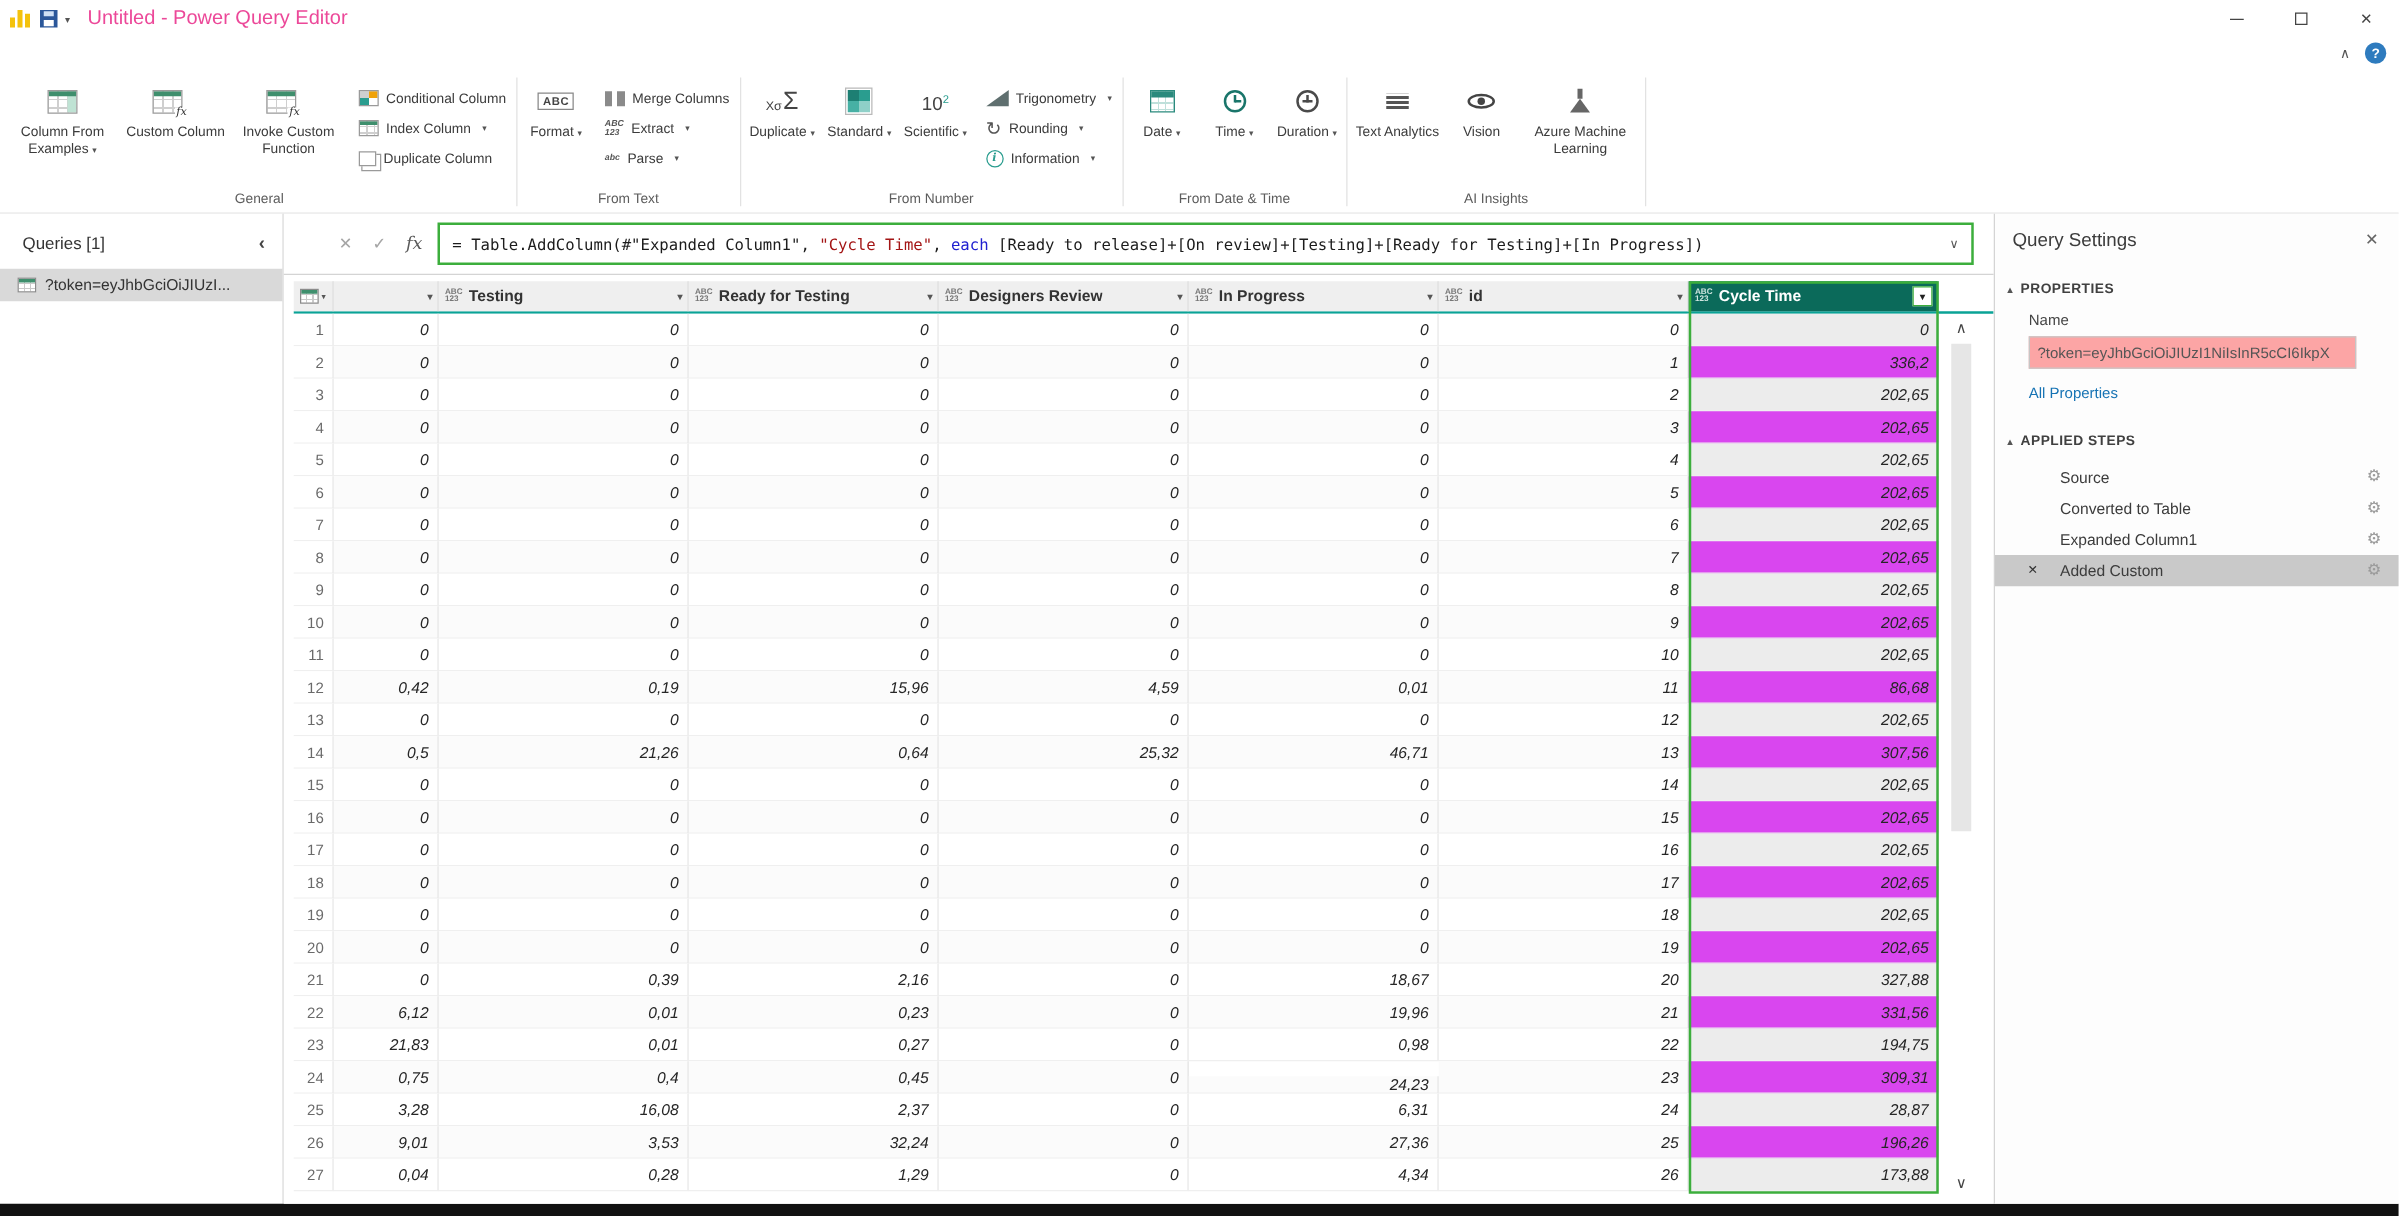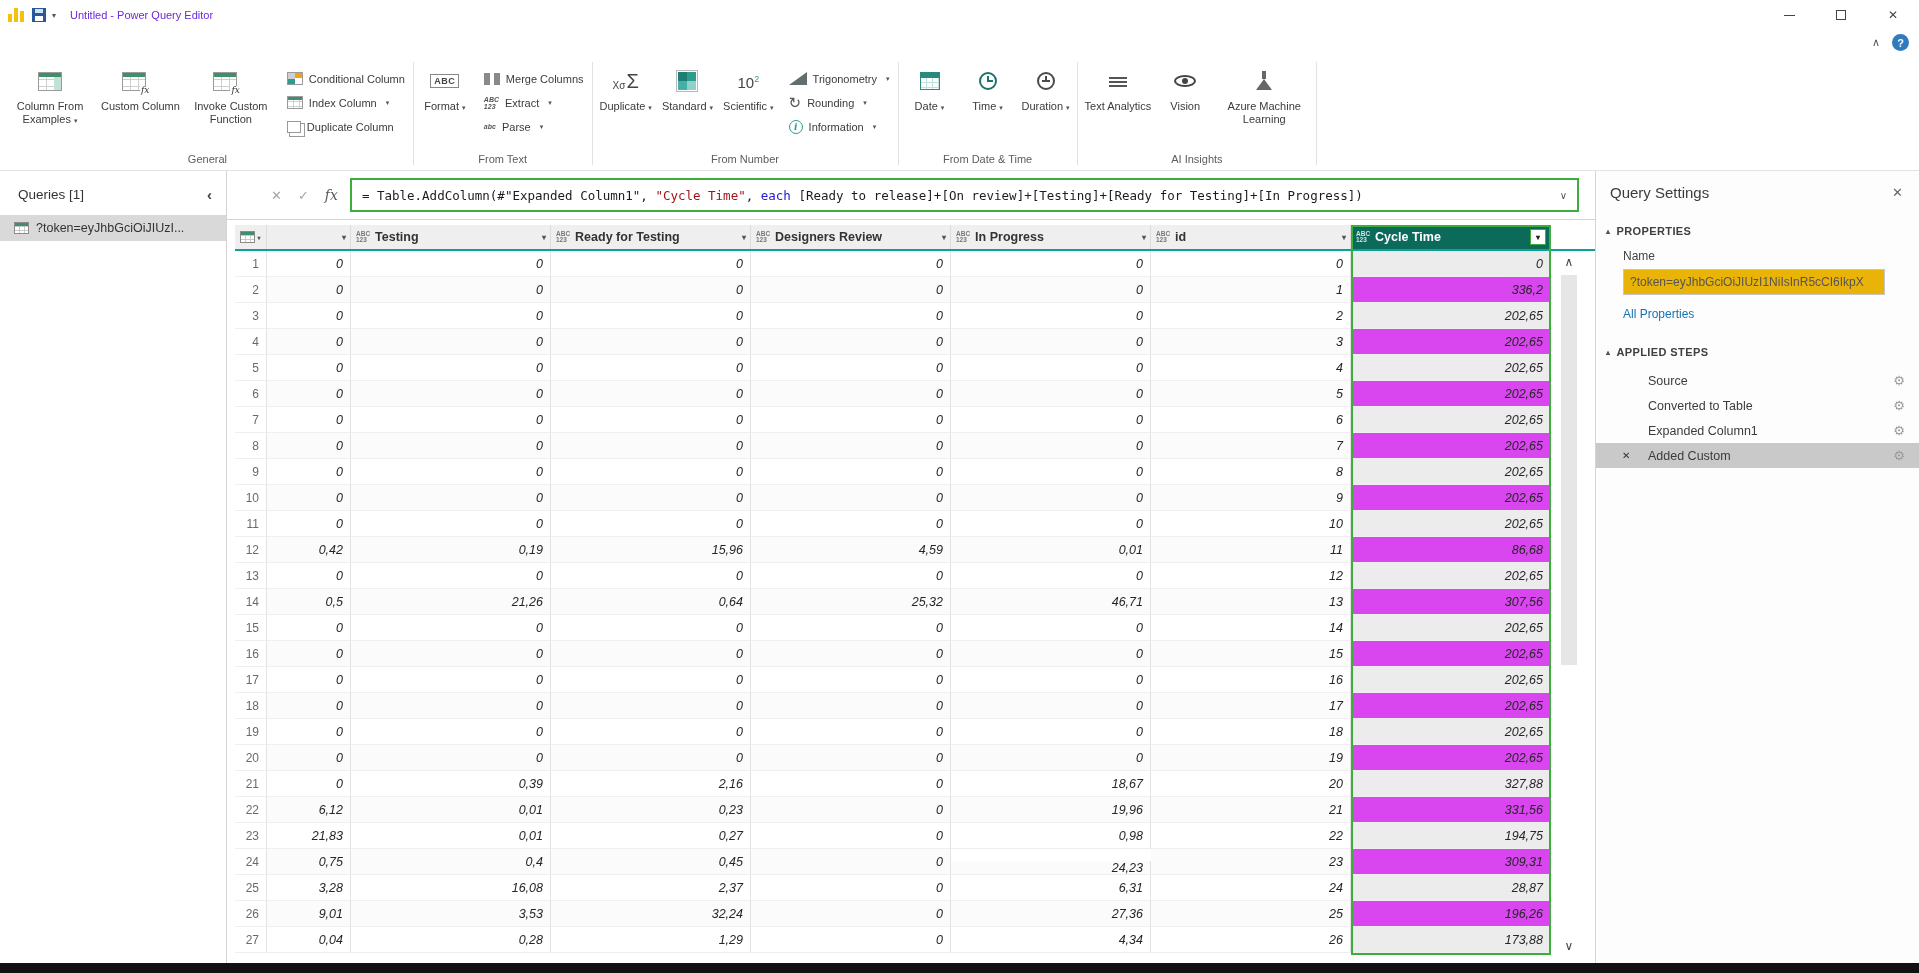--- a/index.html
+++ b/index.html
@@ -10,21 +10,21 @@
 .titlebar{height:30px;display:flex;align-items:center;padding-left:8px;position:relative;background:#fff}
 .pbi-icon{position:relative;width:16px;height:16px;margin-right:8px}
 .pbi-icon i{position:absolute;bottom:1px;width:4px;background:#f4c20d}
 .pbi-icon i:nth-child(1){left:0;height:8px}
 .pbi-icon i:nth-child(2){left:6px;height:14px}
 .pbi-icon i:nth-child(3){left:12px;height:11px}
 .save-icon{width:14px;height:14px;background:#2b579a;position:relative;margin-right:6px}
 .save-icon::before{content:"";position:absolute;top:1px;left:3px;width:8px;height:4px;background:#cfe0f5}
 .save-icon::after{content:"";position:absolute;bottom:1px;left:3px;width:8px;height:5px;background:#fff}
 .qat-caret{font-size:8px;color:#555;margin-right:6px}
-.win-title{margin-left:8px;font-size:11px;color:#6d28d9;white-space:nowrap}
+.win-title{margin-left:8px;font-size:16px;color:#ec4899;white-space:nowrap}
 .winbtns{position:absolute;right:0;top:0;height:30px;display:flex}
 .winbtn{width:52px;height:30px;display:flex;align-items:center;justify-content:center;color:#444;font-size:12px;font-family:"DejaVu Sans",sans-serif}
 .minbar{width:11px;height:1px;background:#444}
 .maxbox{width:10px;height:10px;border:1px solid #444}
 
 
 .tabbar{height:27px;display:flex;align-items:flex-end;background:#fff;position:relative}
 .tab{padding:0 14px;height:26px;line-height:25px;font-size:12.5px;color:#333;white-space:nowrap}
 .tab.file{background:#eeb440;color:#fff;height:27px;line-height:27px;padding:0 20px;font-weight:bold}
 .tab.active{background:#fff;border:1px solid #d5d5d5;border-bottom:none;color:#111}
@@ -140,21 +140,21 @@
 .vs-thumb{position:absolute;top:22px;left:4px;width:16px;height:390px;background:#e6e6e6}
 
 
 .settings{width:324px;border-left:1px solid #d4d4d4;background:#fdfdfd;padding-top:13px;position:relative}
 .qs-title-row{display:flex;align-items:center;justify-content:space-between;padding:0 16px 0 14px}
 .qs-title{font-size:15px;color:#3c3c3c}
 .qs-close{font-size:13px;color:#666;font-family:"DejaVu Sans",sans-serif}
 .section-h{display:flex;align-items:center;gap:6px;font-size:11px;font-weight:bold;color:#404040;letter-spacing:0.4px;padding-left:10px;margin-top:24px}
 .tri{font-size:8px;color:#555}
 .name-label{font-size:12px;color:#444;padding-left:27px;margin-top:12px}
-.name-input{display:block;width:262px;margin:6px 16px 0 27px;height:26px;border:1px solid #c6c6c6;font-size:12px;color:#555;padding:0 6px;font-family:"Liberation Sans",sans-serif;background:#eab308}
+.name-input{display:block;width:262px;margin:6px 16px 0 27px;height:26px;border:1px solid #c6c6c6;font-size:12px;color:#555;padding:0 6px;font-family:"Liberation Sans",sans-serif;background:#fca5a5}
 .all-props{font-size:12px;color:#1673b4;padding-left:27px;margin-top:12px;display:inline-block}
 .steps{margin-top:10px}
 .step{height:25px;display:flex;align-items:center;font-size:12.5px;color:#3c3c3c;padding-left:52px;position:relative}
 .step.sel{background:#c9c9c9}
 .step-x{position:absolute;left:26px;font-size:10px;color:#333;font-family:"DejaVu Sans",sans-serif}
 .step-gear{position:absolute;right:14px;font-size:13px;color:#9a9a9a;font-family:"DejaVu Sans",sans-serif}
 
 
 .bottombar{height:10px;background:#111}
 </style>

